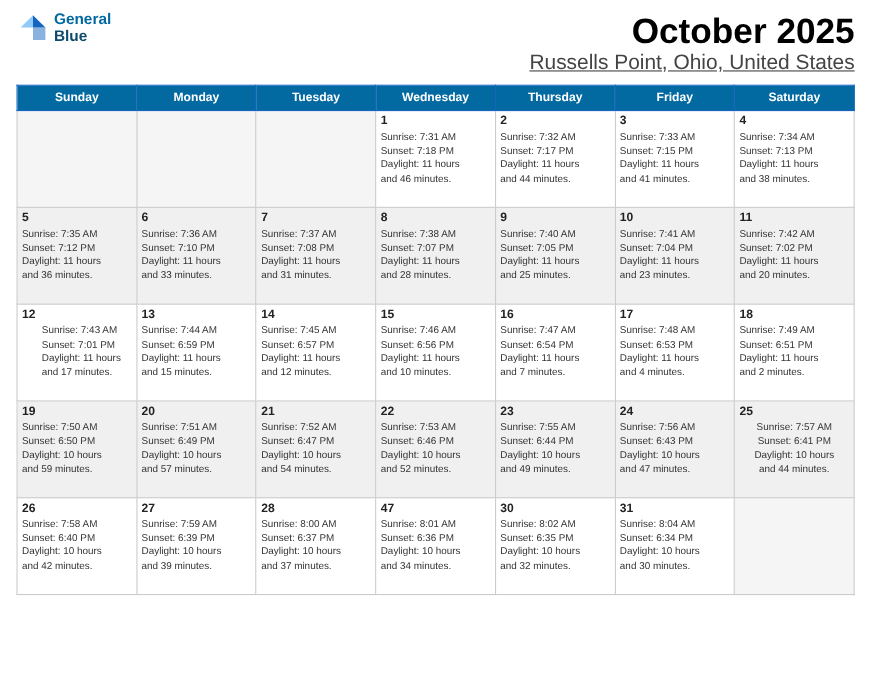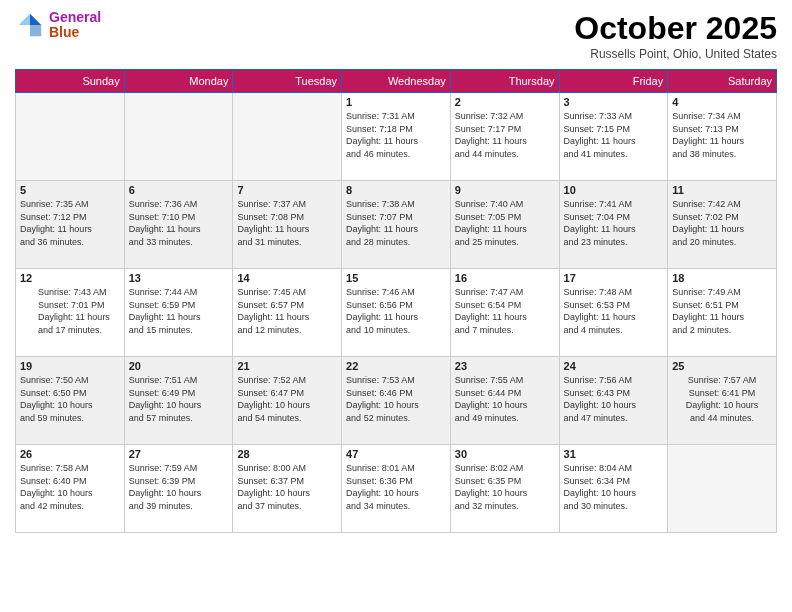--- a/index.html
+++ b/index.html
@@ -25,50 +25,51 @@
       align-items: center;
       gap: 4px;
     }
     .logo-text {
       display: flex;
       flex-direction: column;
       font-size: 14px;
       font-weight: bold;
       line-height: 1.1;
     }
-    .logo-general { color: #a21caf; }
-    .logo-blue { color: #c2410c; }
+    .logo-general { color: #0369a1; }
+    .logo-blue { color: #0c4a6e; }
     .logo-icon {
       width: 30px;
       height: 30px;
     }
     .title-block {
       text-align: right;
     }
     .month-title {
       font-size: 32px;
       font-weight: bold;
       color: #000000;
     }
     .location {
-      font-size: 12px;
+      font-size: 19px;
       color: #444;
+      text-decoration: underline;
     }
     table {
       width: 100%;
       border-collapse: collapse;
       table-layout: fixed;
     }
     th {
-      background-color: #be185d;
+      background-color: #0369a1;
       color: #fff;
       font-size: 11px;
-      font-weight: normal;
+      font-weight: bold;
       padding: 5px 4px;
-      text-align: right;
+      text-align: center;
       border: 1px solid #1565c0;
     }
     td {
       border: 1px solid #ccc;
       vertical-align: top;
       padding: 3px 4px;
       font-size: 9.5px;
       color: #222;
       height: 88px;
       background: #fff;

